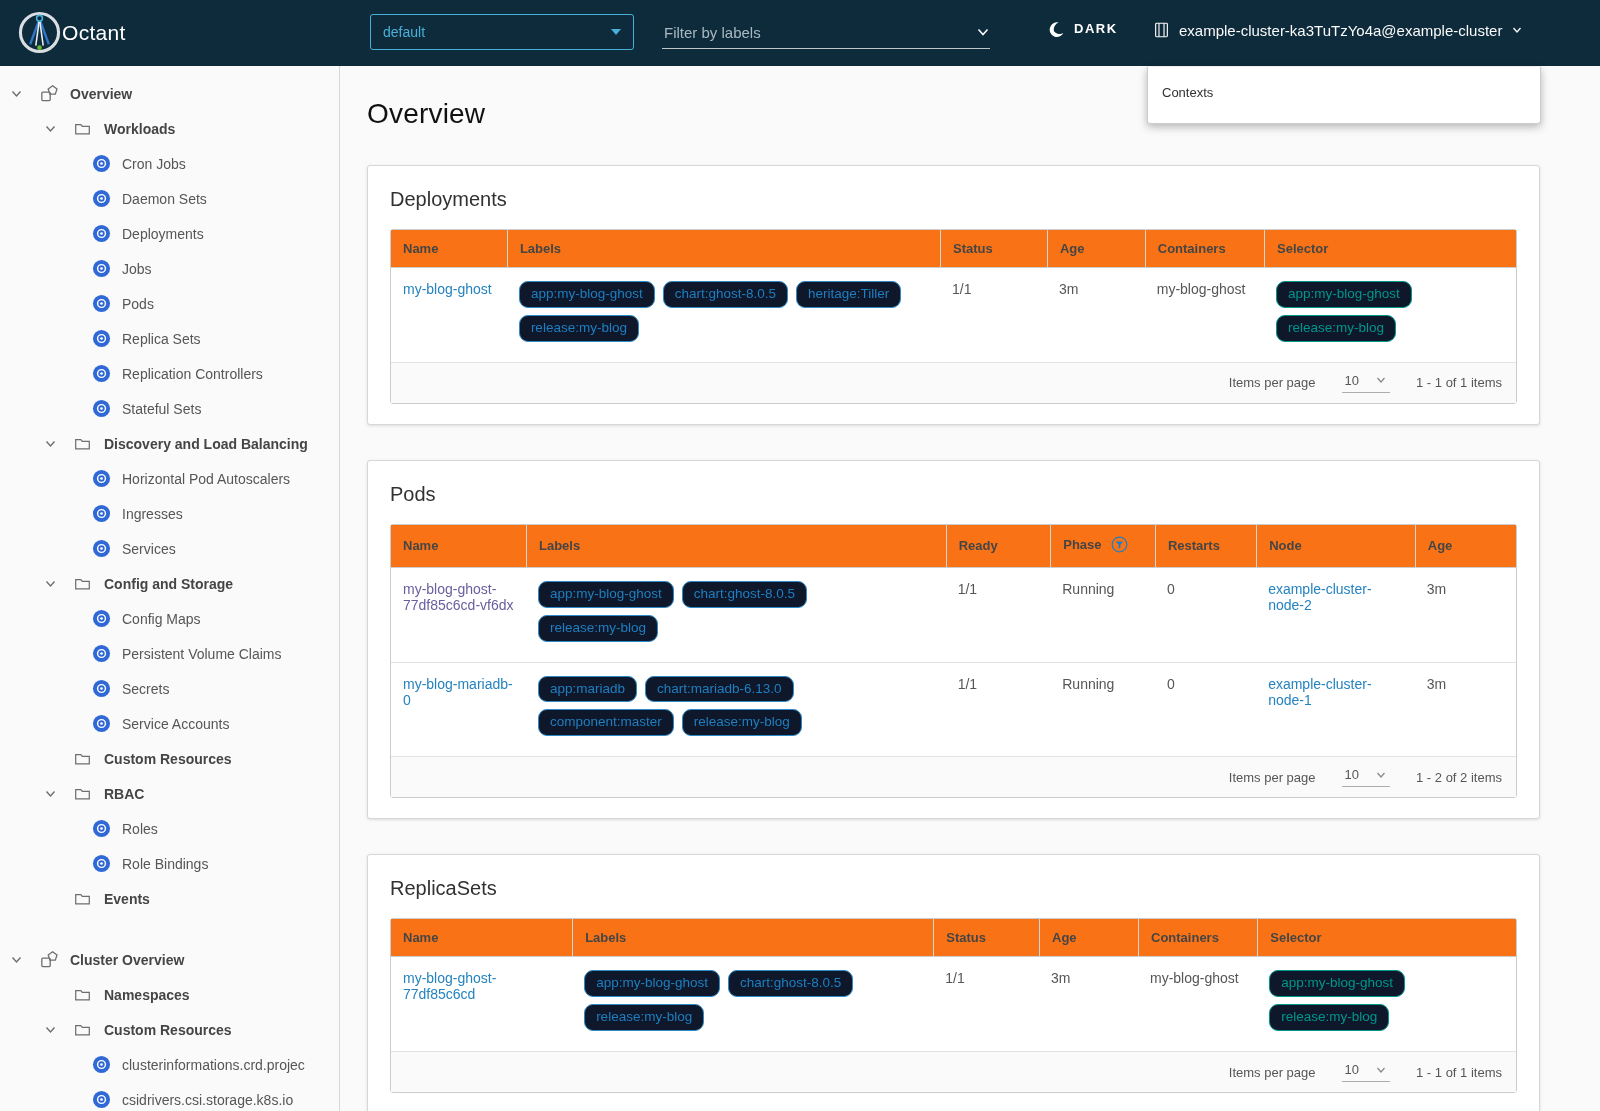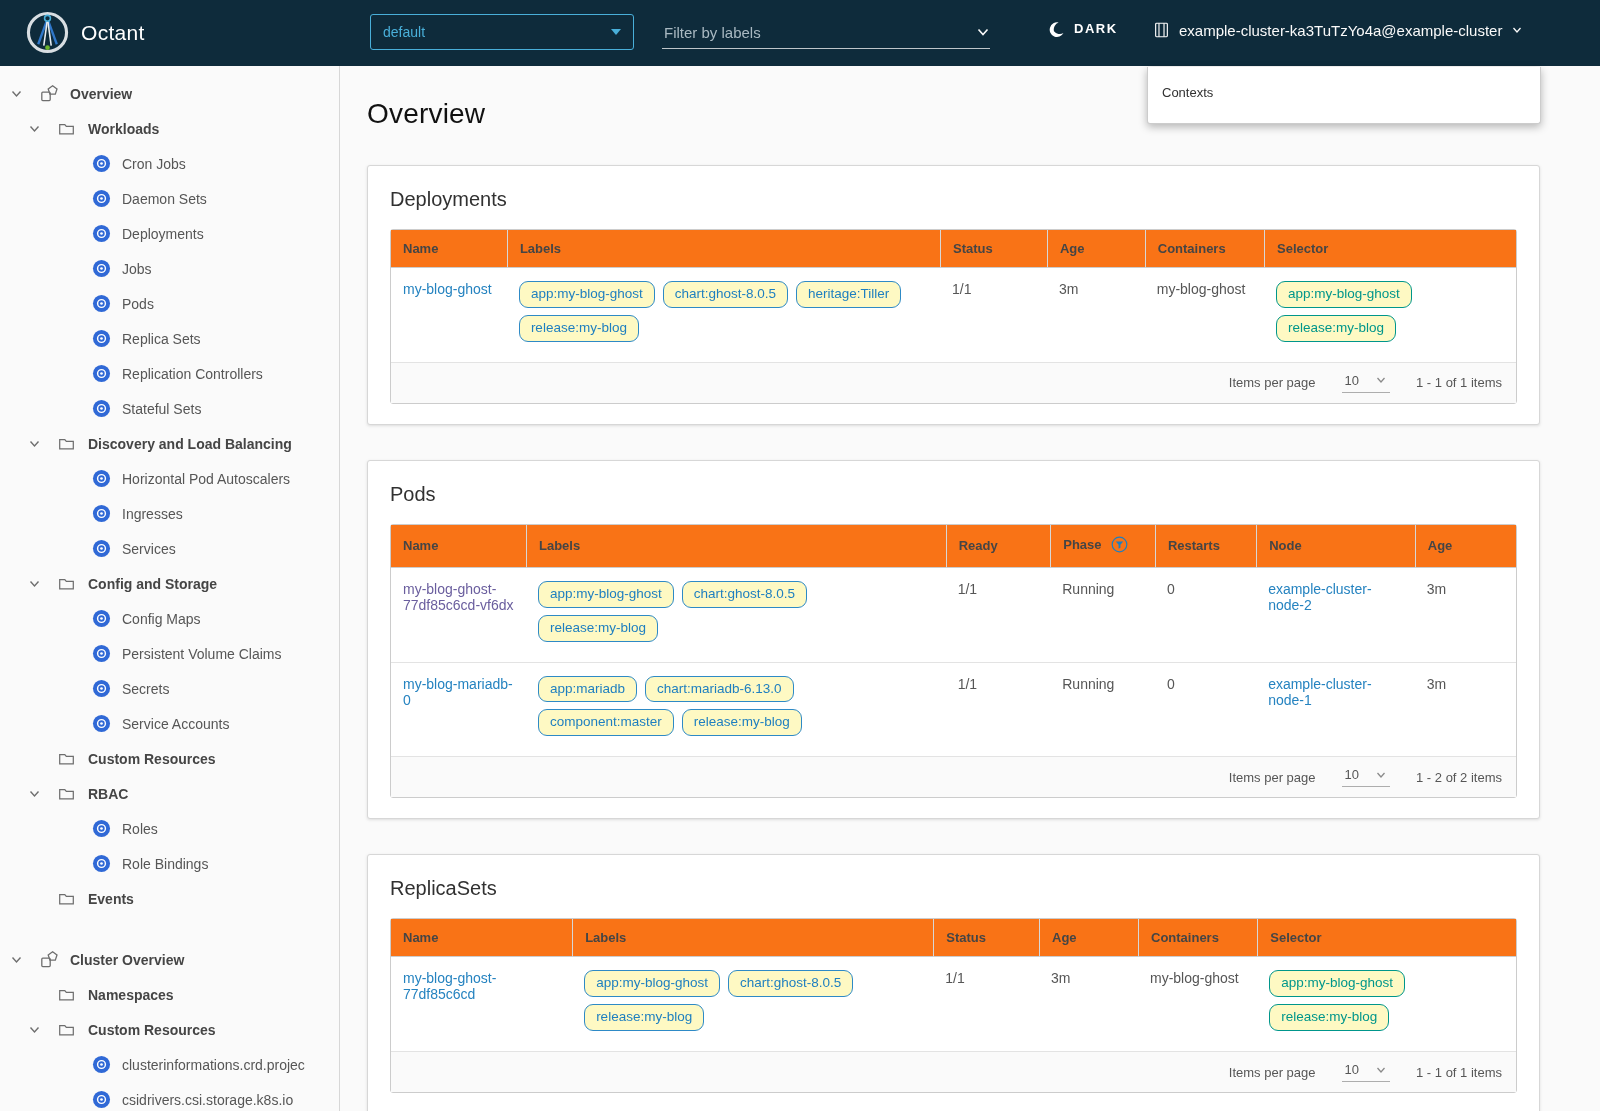--- a/index.html
+++ b/index.html
@@ -1,21 +1,21 @@
 <!DOCTYPE html>
 <html><head>
 <meta charset="utf-8">
 <style>
   html,body{margin:0;padding:0}
   body{width:1600px;height:1111px;overflow:hidden;position:relative;
        background:#fafafa;font-family:"Liberation Sans",sans-serif;color:#565656}
 
   
   .topbar{position:absolute;top:0;left:0;width:1600px;height:66px;background:#0e2b3b;z-index:30;}
-  .brand{position:absolute;left:26px;top:11px;display:flex;align-items:center;gap:12px;}
+  .brand{position:absolute;left:18px;top:11px;display:flex;align-items:center;gap:1px;}
   .app-title{color:#fff;font-size:21px;font-weight:400;letter-spacing:.3px}
   .ns-select{position:absolute;left:370px;top:14px;width:264px;height:36px;border:1px solid #49afd9;
              border-radius:3px;display:flex;align-items:center;justify-content:space-between;
              padding:0 12px;color:#49afd9;font-size:14px;cursor:pointer;box-sizing:border-box}
   .ns-caret{width:0;height:0;border-left:5px solid transparent;border-right:5px solid transparent;
             border-top:6px solid #49afd9}
   .filter-field{position:absolute;left:662px;top:16px;width:328px;height:32px;
                 border-bottom:1px solid rgba(250,250,250,.75);display:flex;align-items:center;justify-content:space-between}
   .filter-field input{background:transparent;border:none;outline:none;color:#fafafa;font-size:15px;
                       font-family:"Liberation Sans",sans-serif;width:280px}
@@ -35,42 +35,42 @@
   .ctx-item.selected{background:#dbe7ee;color:#4a4a4a}
 
   
   .sidebar{position:absolute;top:66px;left:0;width:340px;bottom:0;background:#fafafa;
            border-right:1px solid #d7d7d7;overflow:hidden;padding-top:10px;box-sizing:border-box}
   .nav-row{display:flex;align-items:center;height:35px;font-size:14px;color:#565656;cursor:pointer;
            white-space:nowrap;overflow:hidden;padding-right:4px}
   .nav-row.gap{margin-top:26px}
   .nav-row .nlabel{color:#565656}
   .nav-row.bold .nlabel{font-weight:600;color:#454545}
-  .lvl0{padding-left:10px}.lvl1{padding-left:28px}.lvl2{padding-left:92px}
+  .lvl0{padding-left:10px}.lvl1{padding-left:44px}.lvl2{padding-left:92px}
   .chev{width:30px;display:flex;align-items:center;flex:none}
   .nico{width:30px;display:flex;align-items:center;flex:none}
 
   
   .main{position:absolute;left:341px;top:66px;right:0;bottom:0;overflow:hidden;
         padding:0 60px 0 26px;box-sizing:border-box}
   .page-title{font-size:28px;font-weight:300;color:#111;margin:32px 0 0 0;letter-spacing:.2px}
   .card{background:#fff;border:1px solid #d7d7d7;border-radius:3px;box-shadow:0 1px 3px rgba(120,120,120,.22);
         padding:20px 22px;margin-top:35px}
   .card-title{font-size:20px;font-weight:400;color:#313131;margin:2px 0 18px 0}
   table.tbl{width:100%;border:1px solid #ccc;border-radius:3px;border-collapse:separate;border-spacing:0;table-layout:fixed}
   .tbl th{background:#f97316;font-size:13px;font-weight:600;color:#454545;text-align:left;
           padding:11px 12px;border-bottom:1px solid #ccc;overflow:hidden}
   .tbl th + th{border-left:1px solid #d7d7d7}
   .tbl td{padding:13px 12px;font-size:14px;color:#565656;vertical-align:top;background:#fff}
   .tbl tbody tr + tr td{border-top:1px solid #e3e3e3}
   .tbl tfoot td{border-top:1px solid #e3e3e3;background:#fafafa;padding:10px 14px}
   .pag{display:flex;align-items:center;justify-content:flex-end;gap:26px;font-size:13px;color:#565656}
   .psize{display:flex;align-items:center;gap:16px;border-bottom:1px solid #adadad;padding:0 3px 4px 3px;cursor:pointer}
   .pill{display:inline-block;border:1px solid #2e8ac6;border-radius:9px;padding:4px 11px;
-        font-size:13.5px;line-height:1.25;margin:0 8px 7px 0;color:#1e7fc0;background:#fef9c3}
+        font-size:13.5px;line-height:1.25;margin:0 8px 7px 0;color:#1e7fc0;background:#0f172a}
   .pill.teal{border-color:#00968b;color:#00968b}
   a.lnk{text-decoration:none;font-size:14px}
   a.lnk.blue{color:#2583c0}
   a.lnk.purple{color:#6a5e9e}
   .fico{display:inline-block;margin-left:9px;vertical-align:-4px}
 
   svg{display:block}
   .inline-svg{display:inline-block}
 </style>
 </head>

